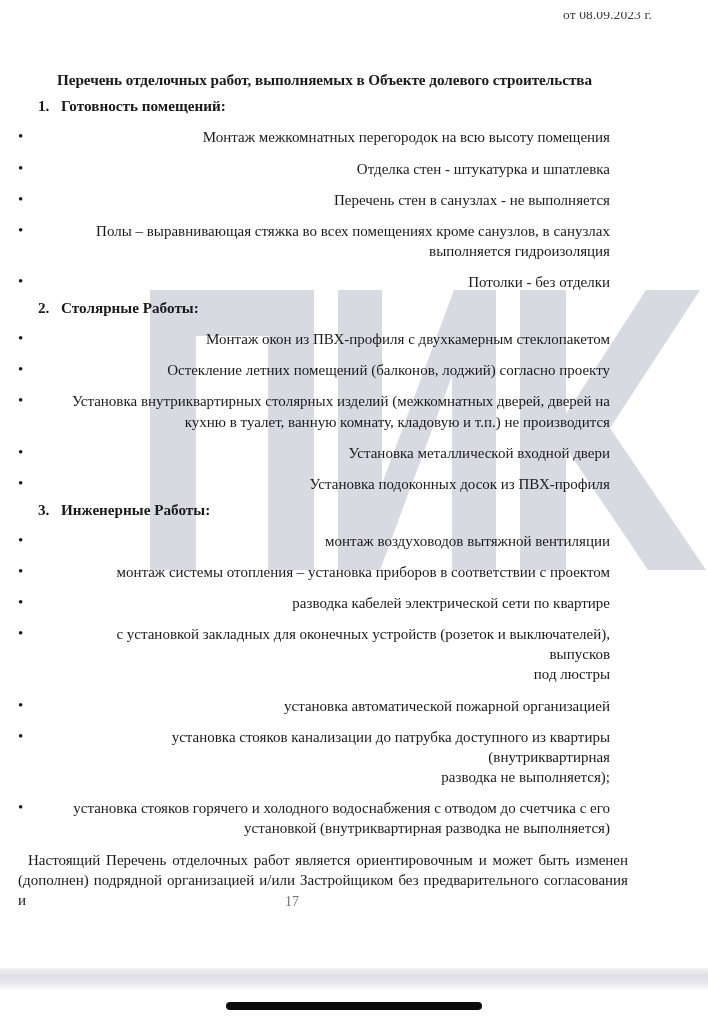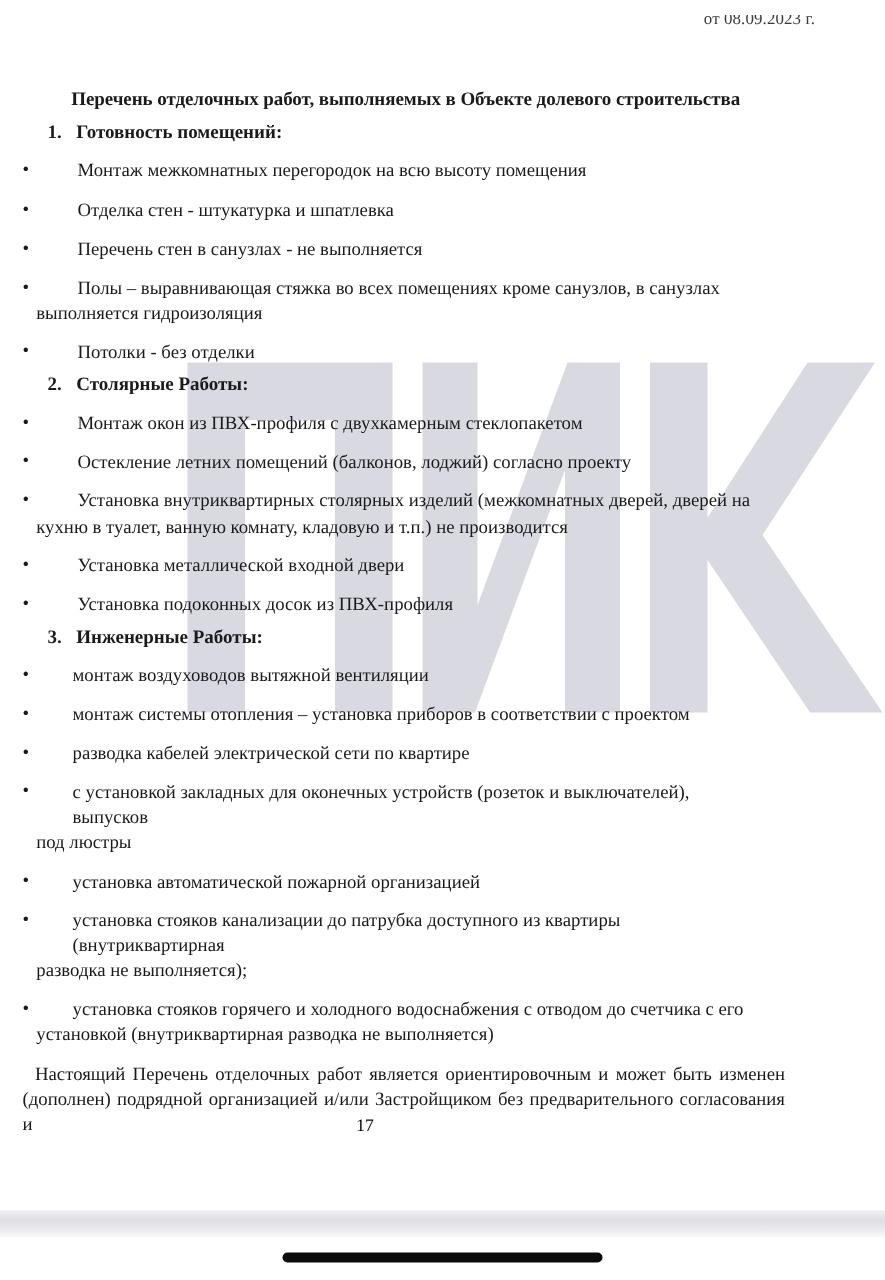--- a/index.html
+++ b/index.html
@@ -102,20 +102,21 @@
     margin-top: 6px;
     display: flex;
     gap: 9px;
   }
   .section-heading .num { min-width: 14px; }
 
   ul.bullets {
     list-style: none;
     margin: 0;
     padding: 0;
+    text-align: right;
   }
 
   li.bullet {
     position: relative;
     font-size: 15px;
     line-height: 1.34;
     padding-left: 62px;
     padding-right: 58px;
     margin-top: 11px;
     text-indent: 0;
@@ -151,21 +152,21 @@
   }
 
   
   .page-number {
     position: absolute;
     top: 882px;
     left: 0;
     width: 584px;
     text-align: center;
     font-size: 14px;
-    color: #000000;
+    color: #737373;
     z-index: 2;
   }
 
   
   .page-gap {
     position: absolute;
     left: 0;
     top: 968px;
     width: 708px;
     height: 22px;

